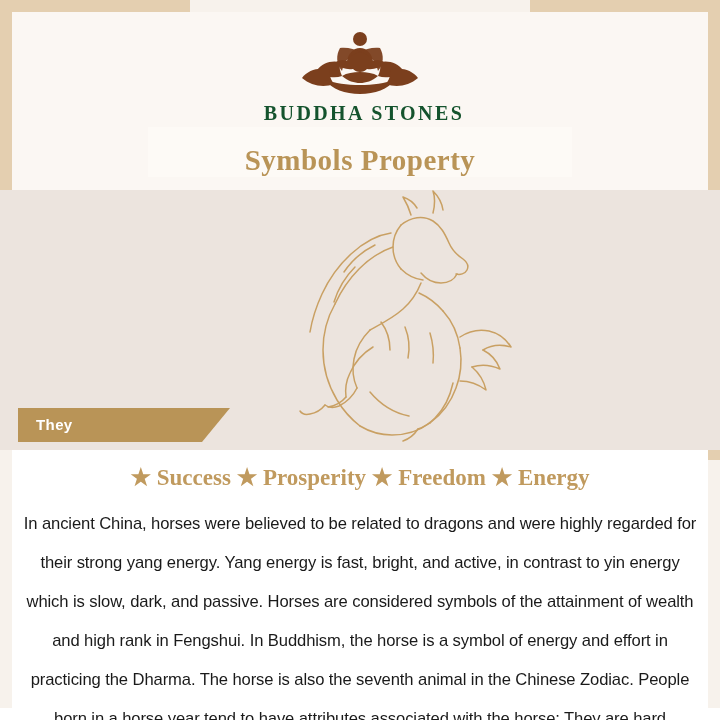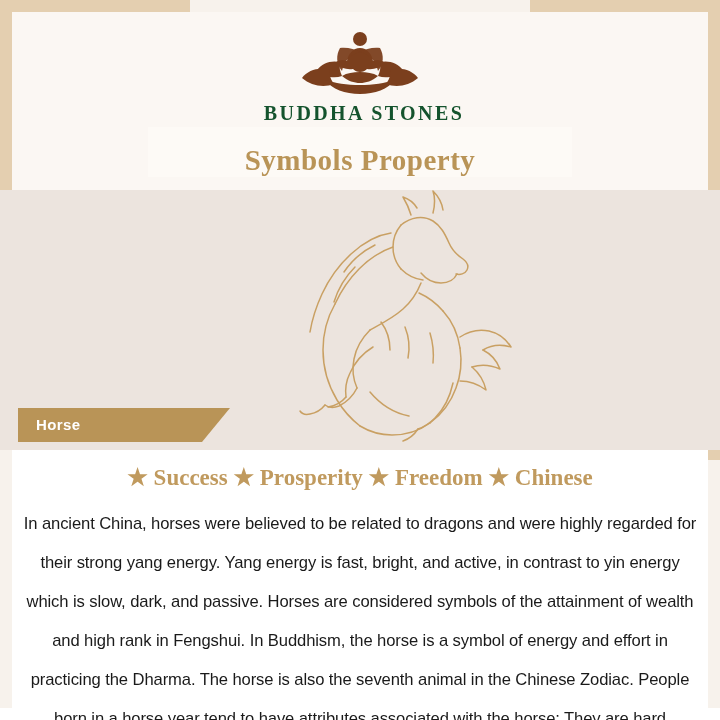--- a/index.html
+++ b/index.html
@@ -271,22 +271,22 @@
           <path d="M225 146 c3 10 4 20 3 30"></path>
         </g>
       </svg>
     </div>
   </div>
 
   <div class="label-tag">
     <svg class="tag-bg" width="212" height="34" viewBox="0 0 212 34">
       <polygon points="0,0 212,0 184,34 0,34" fill="#b99457"></polygon>
     </svg>
-    <span class="tag-text">Horse</span>
+    <span class="tag-text">They</span>
   </div>
 
   <div class="text-panel">
-    <div class="keywords">★ Success ★ Prosperity ★ Freedom ★ Chinese</div>
+    <div class="keywords">★ Success ★ Prosperity ★ Freedom ★ Energy</div>
     <div class="body-text">In ancient China, horses were believed to be related to dragons and were highly regarded for their strong yang energy. Yang energy is fast, bright, and active, in contrast to yin energy which is slow, dark, and passive. Horses are considered symbols of the attainment of wealth and high rank in Fengshui. In Buddhism, the horse is a symbol of energy and effort in practicing the Dharma. The horse is also the seventh animal in the Chinese Zodiac. People born in a horse year tend to have attributes associated with the horse: They are hard workers, they like to travel, and they are free spirits.</div>
   </div>
 
   <div class="bottom-strip"></div>
 </div>
 
 </body></html>

